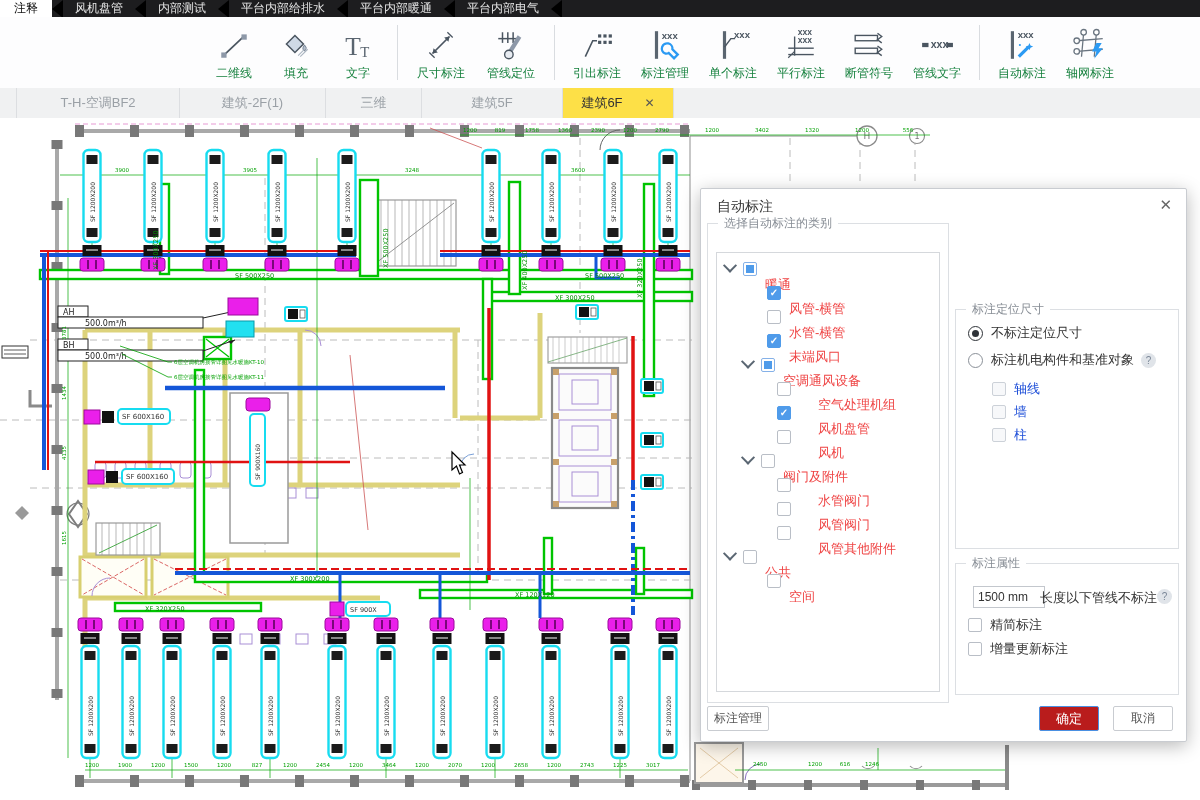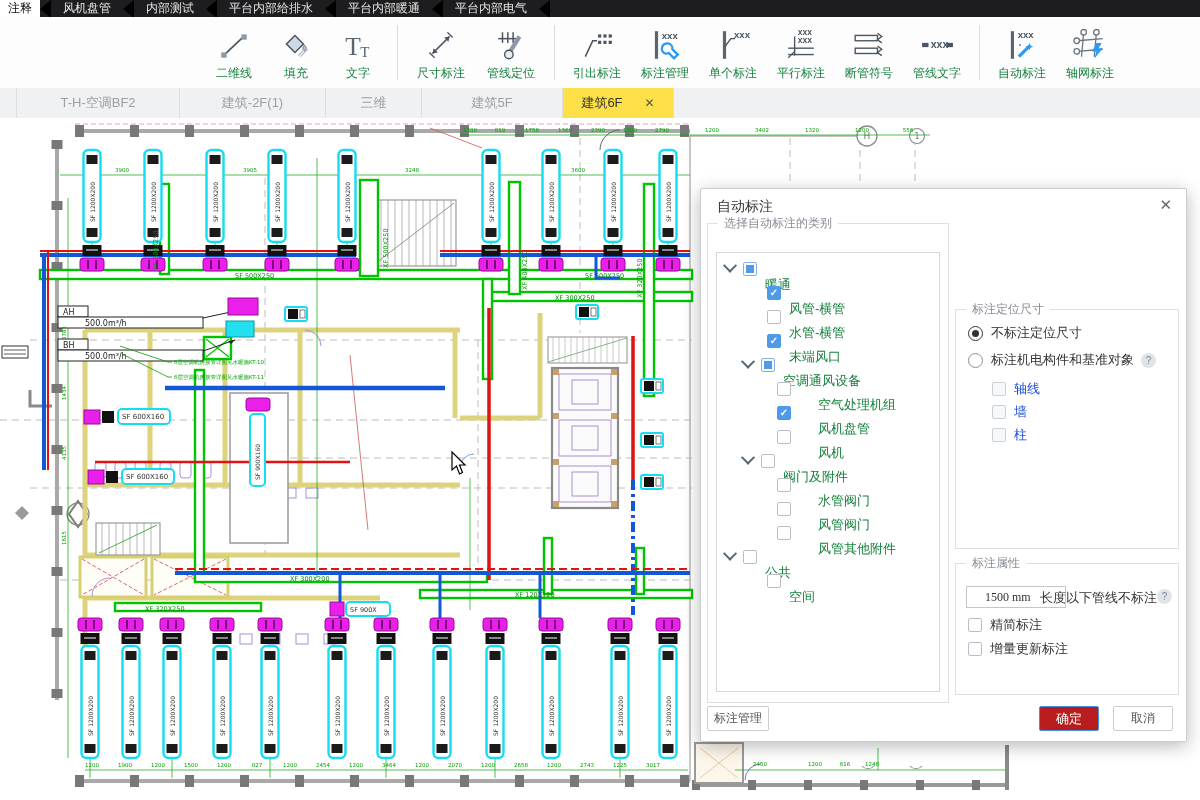--- a/index.html
+++ b/index.html
@@ -1,21 +1,21 @@
 <!DOCTYPE html>
 <html><head>
 <meta charset="utf-8">
 <style>
   html,body{margin:0;padding:0;width:1200px;height:800px;overflow:hidden;
     font-family:"Liberation Sans",sans-serif;background:#fff;}
   
   .menubar{position:absolute;left:0;top:0;width:1200px;height:17px;background:#1d1d1f;
     display:flex;align-items:stretch;font-size:12px;color:#e6e6e6;}
   .mtab{display:flex;align-items:center;padding:0 12px;white-space:nowrap;}
-  .mtab.active{background:#fff;color:#111;padding:0 8px;}
+  .mtab.active{background:#fff;color:#111;padding:0 14px;}
   .wedge{width:0;height:0;border-top:9px solid transparent;border-bottom:9px solid transparent;
     border-right:11px solid #000;}
   
   .toolbar{position:absolute;left:0;top:17px;width:1200px;height:71px;background:#fdfdfe;
     border-bottom:1px solid #e3e5e8;display:flex;align-items:stretch;}
   .tgroup{display:flex;align-items:stretch;padding:0 8px;}
   .tsep{width:1px;background:#d9dce0;margin:8px 0;}
   .titem{width:62px;display:flex;flex-direction:column;align-items:center;justify-content:flex-end;
     padding-bottom:6px;cursor:default;}
   .titem svg{width:34px;height:36px;margin-bottom:2px;}
@@ -42,31 +42,31 @@
   .lvl0{padding-left:6px;} .lvl1{padding-left:24px;} .lvl2{padding-left:60px;gap:19px;}
   .chev{width:8px;height:8px;border-right:2px solid #5a6672;border-bottom:2px solid #5a6672;
     transform:rotate(45deg) translate(-1px,-1px);margin:0 8px 4px 2px;flex:none;}
   .cb{width:14px;height:14px;border:1px solid #b9bec6;border-radius:2px;background:#fff;flex:none;
     margin-right:8px;display:flex;align-items:center;justify-content:center;box-sizing:border-box;}
   .cb.checked{background:#4f9bea;border-color:#4f9bea;}
   .cb.checked::after{content:"✓";color:#fff;font-size:10px;font-weight:bold;line-height:1;}
   .cb.partial{border-color:#7fadе6;border-color:#85b1e8;}
   .cb.partial::after{content:"";width:8px;height:8px;background:#4f9bea;display:block;}
   .cb.disabled{border-color:#ccd1d8;background:#f7f8fa;}
-  .tname{font-size:13px;color:#15803d;white-space:nowrap;margin-top:32px;}
+  .tname{font-size:13px;color:#ef4444;white-space:nowrap;margin-top:32px;}
   .radio{width:15px;height:15px;border:1px solid #8a9098;border-radius:50%;flex:none;margin-right:8px;
     display:flex;align-items:center;justify-content:center;box-sizing:border-box;background:#fff;}
   .radio.sel{border-color:#2f3338;}
   .radio.sel::after{content:"";width:7px;height:7px;border-radius:50%;background:#2f3338;display:block;}
   .optrow{display:flex;align-items:center;position:absolute;left:12px;white-space:nowrap;}
   .help{width:15px;height:15px;border-radius:50%;background:#e0e4e9;color:#7a8697;font-size:10px;
     display:inline-flex;align-items:center;justify-content:center;margin-left:7px;flex:none;}
   .subcb{color:#1d4ed8;}
-  .lenin{position:absolute;left:10px;top:22px;width:62px;height:20px;border:1px solid #c3c7cd;
-    font-size:12px;color:#333;padding:0 18px;font-family:Liberation Serif, serif;}
+  .lenin{position:absolute;left:17px;top:22px;width:62px;height:20px;border:1px solid #c3c7cd;
+    font-size:12px;color:#333;padding:0 4px;font-family:Liberation Sans, sans-serif;}
   .lenlabel{position:absolute;left:84px;top:25px;font-size:13px;color:#333;white-space:nowrap;}
   .btn{position:absolute;height:25px;border:1px solid #c9ccd1;border-radius:2px;background:#fff;
     font-size:12px;color:#555;display:flex;align-items:center;justify-content:center;cursor:pointer;}
   .btn.primary{background:#b91c1c;border-color:#4a90e2;color:#fff;font-size:13px;}
 </style>
 </head>
 <body>
 
 <div class="menubar">
   <div class="mtab active">

